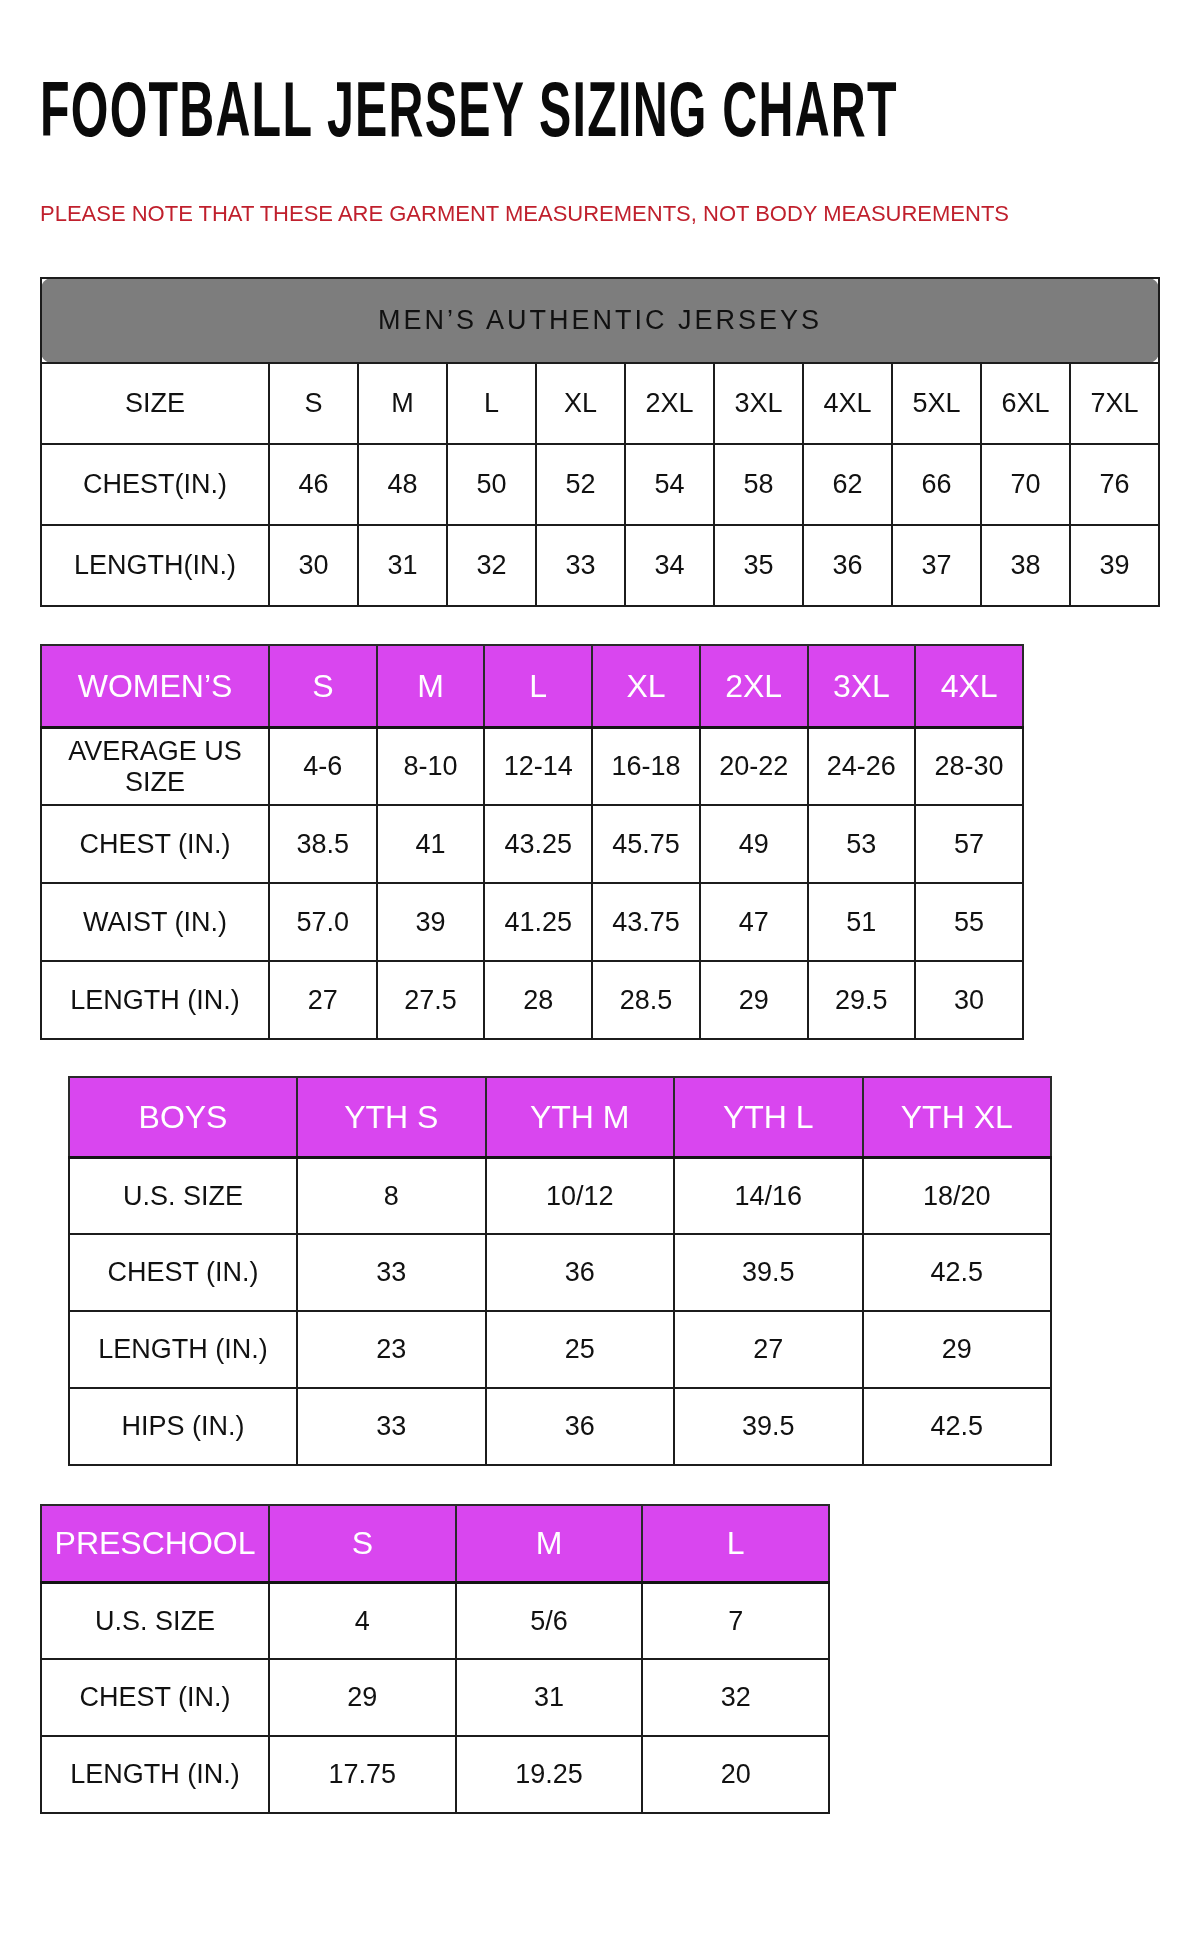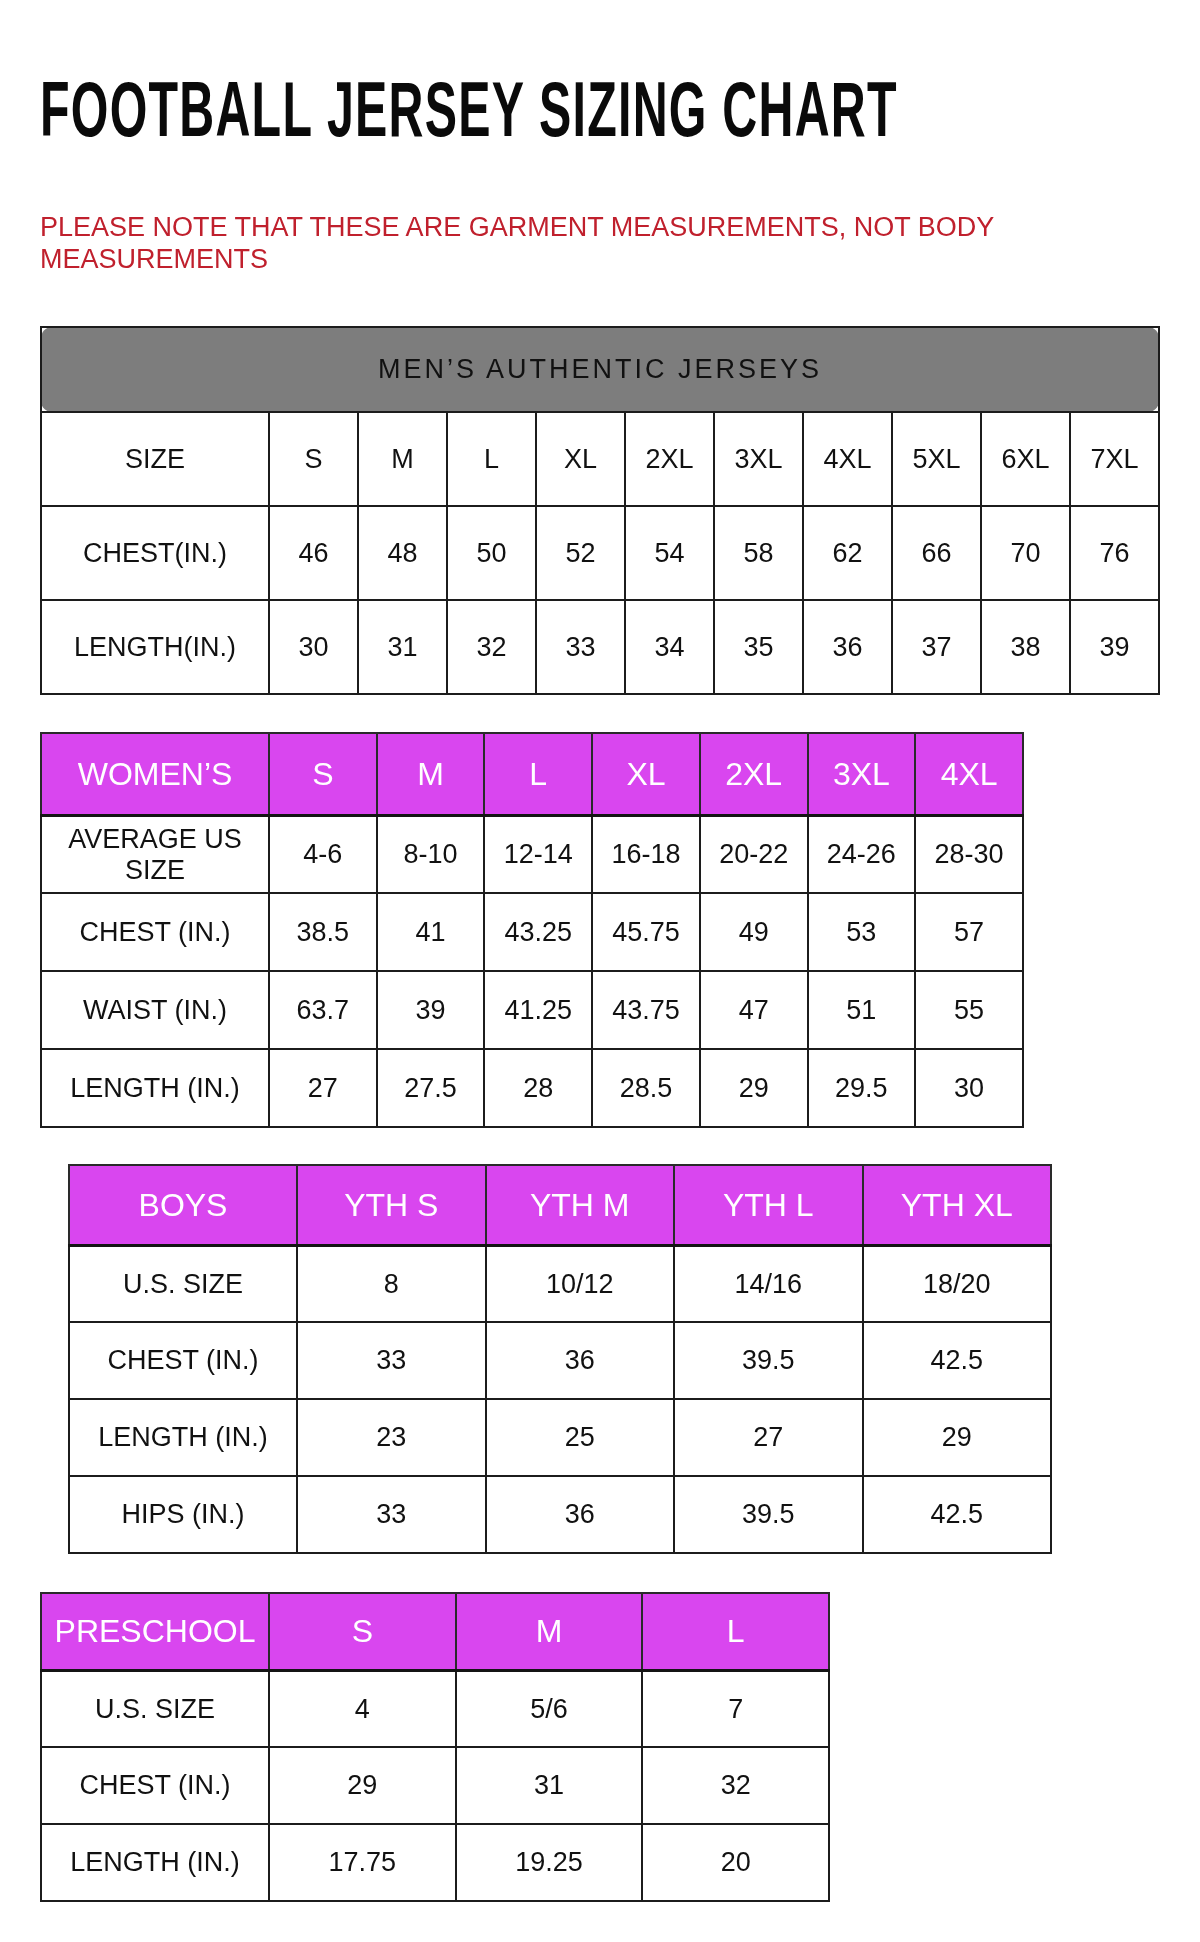--- a/index.html
+++ b/index.html
@@ -17,22 +17,21 @@
     line-height:1.0;
     color:#0a0a0a;
     letter-spacing:2px;
     transform:scaleX(0.62);
     transform-origin:0 50%;
     white-space:nowrap;
   }
 
   .note { color:#c0202d; font-weight:400; }
   .note-top {
-    margin-top:10px;
-    font-size:27px;
+    font-size:22px;
     line-height:1.22;
     width:1080px;
   }
 
   table.sizing {
     border-collapse:collapse;
     table-layout:fixed;
     border:2px solid #1c1c1c;
   }
   table.sizing td {
@@ -45,21 +44,21 @@
     overflow:hidden;
     color:#111;
   }
   col.c-label { width:228px; }
 
   #t0 { width:1120px; margin-top:50px; }
   #t1 { width:984px;  margin-top:37px; }
   #t2 { width:984px;  margin-top:36px;margin-left:28px; }
   #t3 { width:790px;  margin-top:38px; }
 
-  #t0 tr { height:94px; }
+  #t0 tr { height:81px; }
   #t0 tr.banner-row { height:85px; }
   #t1 tr { height:78px; }
   #t1 tr.head-row { height:82px; }
   #t2 tr { height:77px; }
   #t2 tr.head-row { height:80px; }
   #t3 tr { height:77px; }
 
   td.banner {
     background:#7d7d7d;
     color:#ffffff;
@@ -182,21 +181,21 @@
           <td class="val">38.5</td>
           <td class="val">41</td>
           <td class="val">43.25</td>
           <td class="val">45.75</td>
           <td class="val">49</td>
           <td class="val">53</td>
           <td class="val">57</td>
         </tr>
         <tr class="data-row">
           <td class="label">WAIST (IN.)</td>
-          <td class="val">63.7</td>
+          <td class="val">57.0</td>
           <td class="val">39</td>
           <td class="val">41.25</td>
           <td class="val">43.75</td>
           <td class="val">47</td>
           <td class="val">51</td>
           <td class="val">55</td>
         </tr>
         <tr class="data-row">
           <td class="label">LENGTH (IN.)</td>
           <td class="val">27</td>

